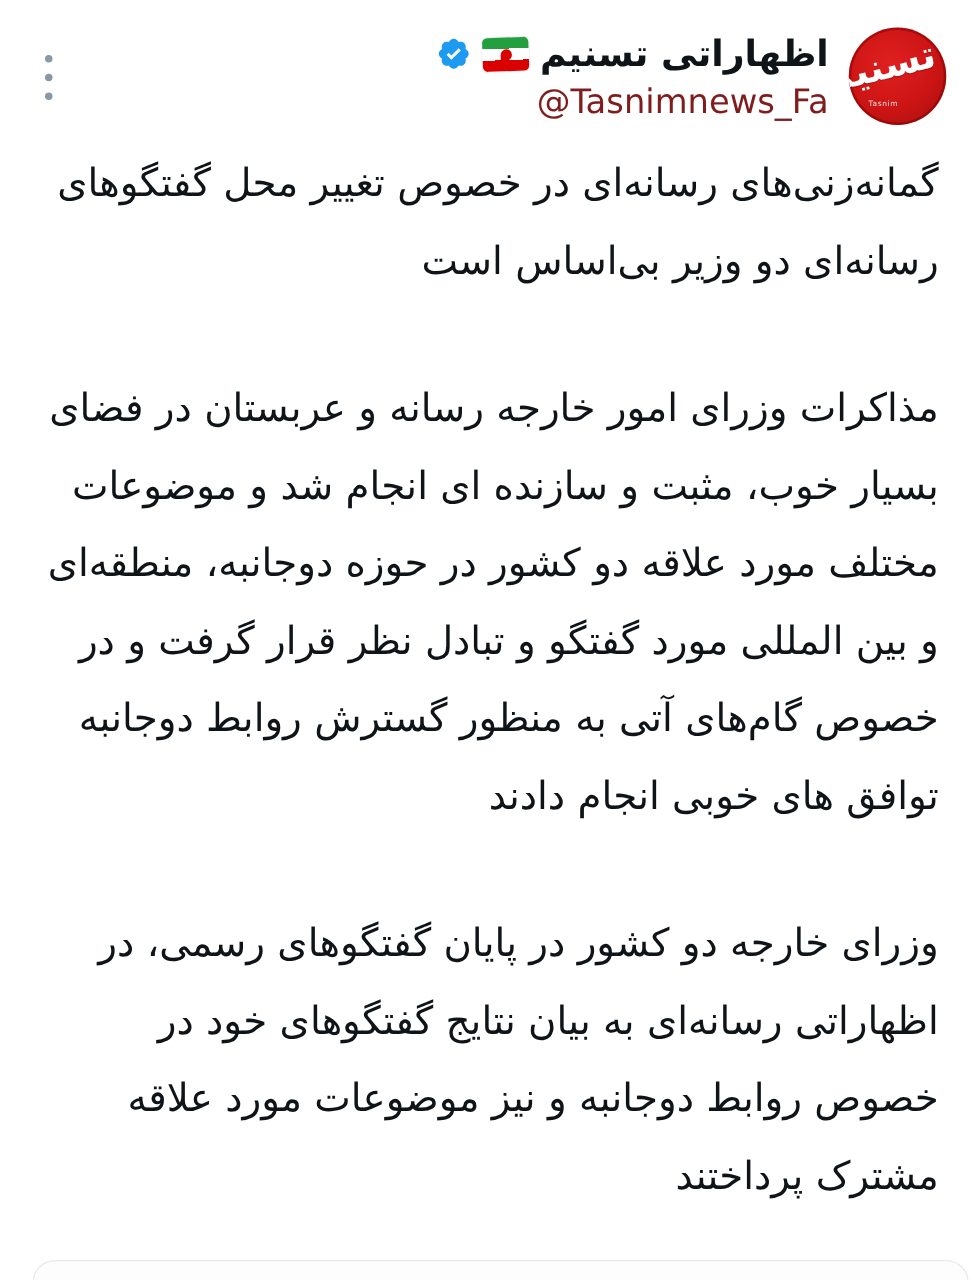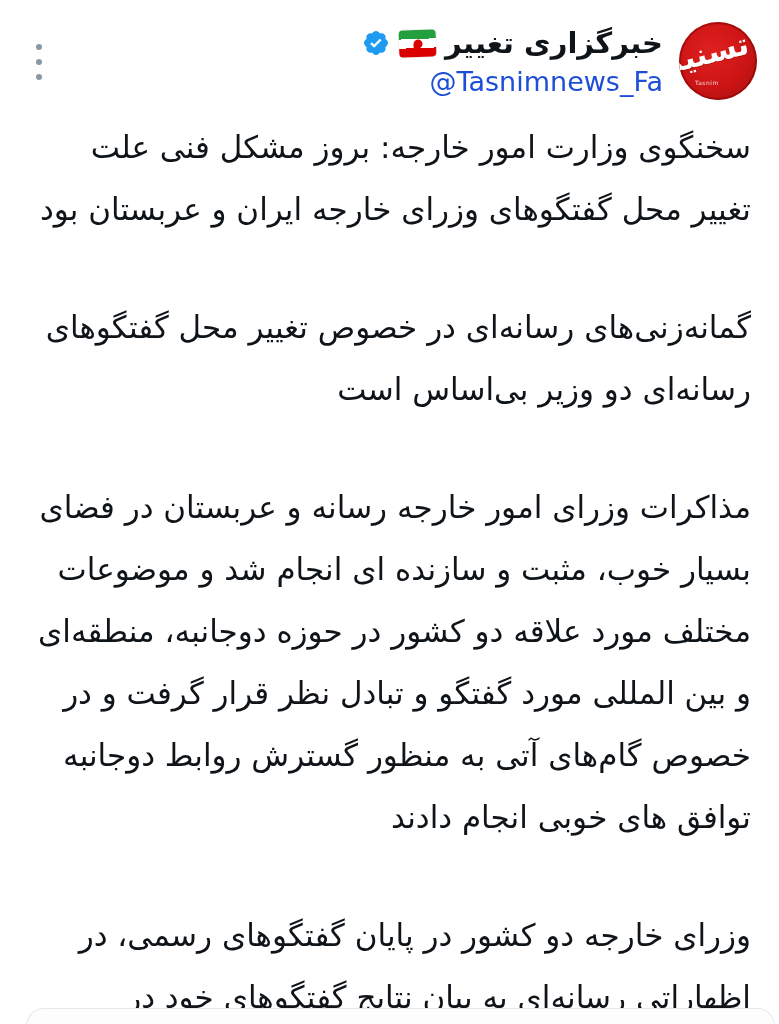--- a/index.html
+++ b/index.html
@@ -83,21 +83,21 @@
     width: 9px; height: 9px;
     transform: translate(-50%, -50%);
     background: #da0000;
     border-radius: 50% 50% 50% 0;
   }
   .verified-badge { display: inline-flex; cursor: default; }
   .handle-row {
     direction: ltr;
     text-align: right;
     font-size: 27px;
-    color: #1d4ed8;
+    color: #7f1d1d;
     margin-top: 6px;
     cursor: pointer;
   }
   .spacer { flex: 1 1 auto; }
   .more-button {
     flex: 0 0 auto;
     display: flex;
     flex-direction: column;
     gap: 9px;
     padding: 22px 6px 10px 6px;
@@ -140,21 +140,21 @@
 
   <div class="tweet-header">
 
     <div class="avatar">
       <div class="avatar-calligraphy">تسنیم</div>
       <div class="avatar-caption">Tasnim</div>
     </div>
 
     <div class="name-block">
       <div class="name-row">
-        <span class="display-name">خبرگزاری تغییر</span>
+        <span class="display-name">اظهاراتی تسنیم</span>
         <span class="iran-flag"></span>
         <span class="verified-badge">
           <svg width="28" height="28" viewBox="0 0 24 24" aria-hidden="true">
             <path fill="#1d9bf0" d="M22.25 12c0-1.43-.88-2.67-2.19-3.34.46-1.39.2-2.9-.81-3.91s-2.52-1.27-3.91-.81c-.66-1.31-1.91-2.19-3.34-2.19s-2.67.88-3.33 2.19c-1.4-.46-2.91-.2-3.92.81s-1.26 2.52-.8 3.91c-1.31.67-2.2 1.91-2.2 3.34s.89 2.67 2.2 3.34c-.46 1.39-.21 2.9.8 3.91s2.52 1.26 3.91.81c.67 1.31 1.91 2.19 3.34 2.19s2.68-.88 3.34-2.19c1.39.45 2.9.2 3.91-.81s1.27-2.52.81-3.91c1.31-.67 2.19-1.91 2.19-3.34z"></path>
             <path fill="#ffffff" d="M10.4 16.1l-3.3-3.3 1.45-1.45 1.85 1.85 4.95-4.95 1.45 1.45z"></path>
           </svg>
         </span>
       </div>
       <div class="handle-row">@Tasnimnews_Fa</div>
     </div>
@@ -163,21 +163,20 @@
 
     <div class="more-button">
       <span class="dot"></span>
         <span class="dot"></span>
         <span class="dot"></span>
     </div>
 
   </div>
 
   <div class="tweet-body" lang="fa">
-    <p>سخنگوی وزارت امور خارجه: بروز مشکل فنی علت تغییر محل گفتگوهای وزرای خارجه ایران و عربستان بود</p>
     <p>گمانه‌زنی‌های رسانه‌ای در خصوص تغییر محل گفتگوهای رسانه‌ای دو وزیر بی‌اساس است</p>
     <p>مذاکرات وزرای امور خارجه رسانه و عربستان در فضای بسیار خوب، مثبت و سازنده ای انجام شد و موضوعات مختلف مورد علاقه دو کشور در حوزه دوجانبه، منطقه‌ای و بین المللی مورد گفتگو و تبادل نظر قرار گرفت و در خصوص گام‌های آتی به منظور گسترش روابط دوجانبه توافق های خوبی انجام دادند</p>
     <p>وزرای خارجه دو کشور در پایان گفتگوهای رسمی، در اظهاراتی رسانه‌ای به بیان نتایج گفتگوهای خود در خصوص روابط دوجانبه و نیز موضوعات مورد علاقه مشترک پرداختند</p>
   </div>
 
   <div class="media-card-top"></div>
 
 </div>
 
 </body></html>

